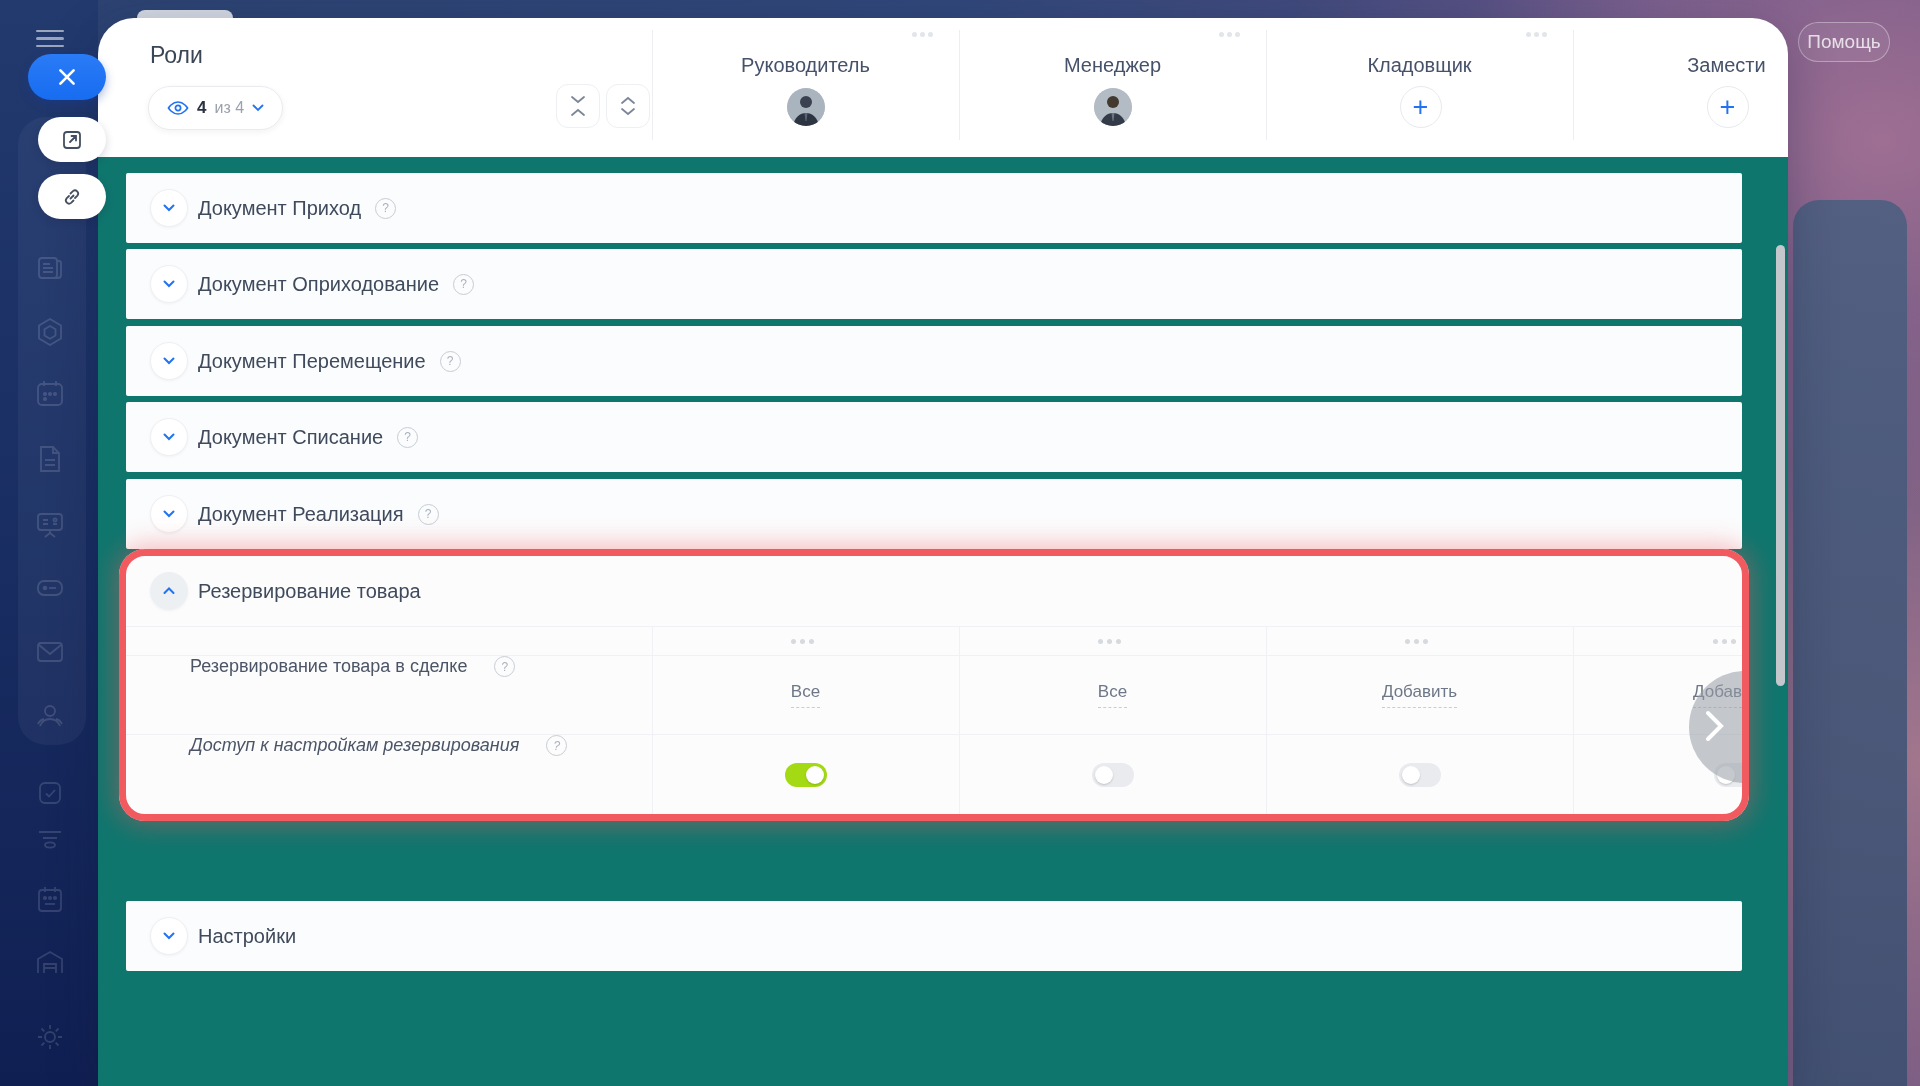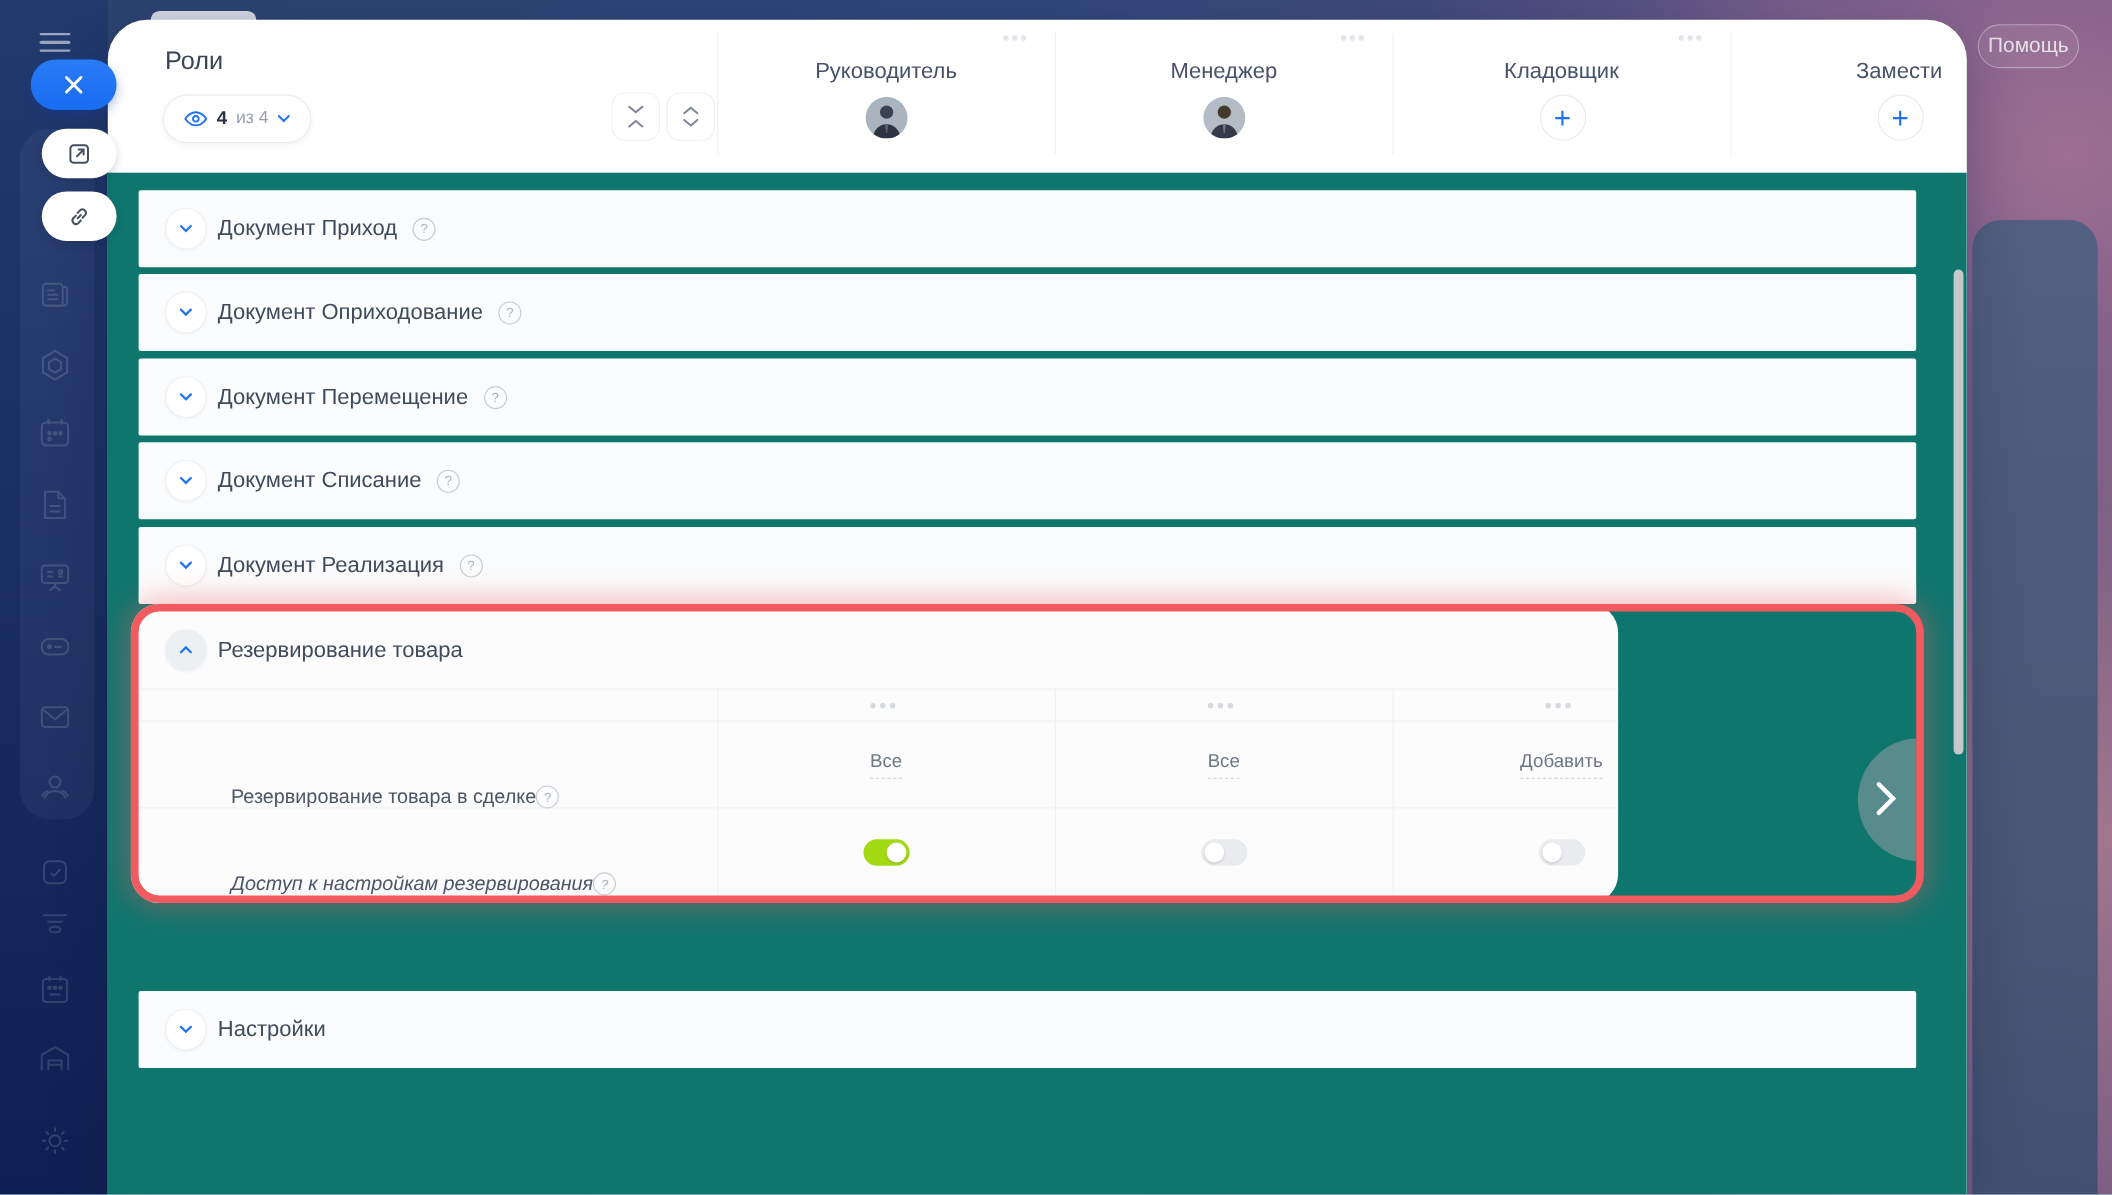--- a/index.html
+++ b/index.html
@@ -76,34 +76,34 @@
     background:#fff; border:1px solid #eef0f3; box-shadow:0 1px 3px rgba(20,30,60,.05);
     display:flex; align-items:center; justify-content:center; color:#2173f2; }
   .chev-circle.gray { background:#edf0f3; border-color:#edf0f3; }
   .chev-circle svg { width:14px; height:14px; }
   .row-label { position:absolute; left:72px; top:0; height:70px; display:flex; align-items:center; gap:14px;
     font-size:20px; color:#3f4a5c; white-space:nowrap; }
   .help-ic { width:21px; height:21px; border-radius:50%; border:1.5px solid #c7cdd4; color:#aab2bb;
     font-size:12px; display:flex; align-items:center; justify-content:center; flex:0 0 auto; }
 
   
-  .group-bg { position:absolute; left:-7px; top:392px; width:1352px; height:272px;
+  .group-bg { position:absolute; left:-7px; top:392px; width:1630px; height:272px;
     border-radius:26px; background:#fcfcfd; overflow:hidden; }
   .group-inner { position:absolute; left:7px; top:7px; width:1616px; height:258px; }
   .group-border { position:absolute; left:-7px; top:392px; width:1630px; height:272px;
     border:7px solid #f15b60; border-radius:26px; z-index:12; pointer-events:none;
     box-shadow:0 0 26px 4px rgba(241,91,96,.40); }
   .g-header { position:absolute; left:0; top:0; width:1616px; height:70px; }
   .g-strip { position:absolute; left:0; top:70px; width:1616px; height:30px;
     border-top:1px solid #eff1f4; border-bottom:1px solid #eff1f4; }
   .g-row { position:absolute; left:0; width:1616px; height:79px; }
   .g-row.r1 { top:100px; border-bottom:1px solid #eff1f4; }
   .g-row.r2 { top:179px;font-style:italic; }
-  .g-label { position:absolute; left:64px; top:0; height:79px; display:flex; align-items:flex-end; gap:0;
-    font-size:18px; color:#4b5566; white-space:nowrap;margin-left:20px; }
+  .g-label { position:absolute; left:64px; top:0; height:79px; display:flex; align-items:flex-start; gap:27px;
+    font-size:18px; color:#4b5566; white-space:nowrap; }
   .col-sep { position:absolute; top:0; width:1px; height:100%; background:#eff1f4; }
   .cell { position:absolute; top:0; height:100%; width:307px; display:flex; align-items:center; justify-content:center; overflow:hidden; }
   .sel-val { font-size:17px; color:#6e7787; padding-bottom:5px; border-bottom:1.5px dashed #c7cdd5; white-space:nowrap; }
   .strip-dots { position:absolute; top:12px; display:flex; gap:4px; }
   .strip-dots i { background:#d6dade; }
 
   .toggle { width:42px; height:24px; border-radius:12px; position:relative; flex:0 0 auto; }
   .toggle.on  { background:#a4da14; }
   .toggle.off { background:#e9ebee; }
   .toggle .knob { position:absolute; top:3px; width:18px; height:18px; border-radius:50%; background:#fff;

